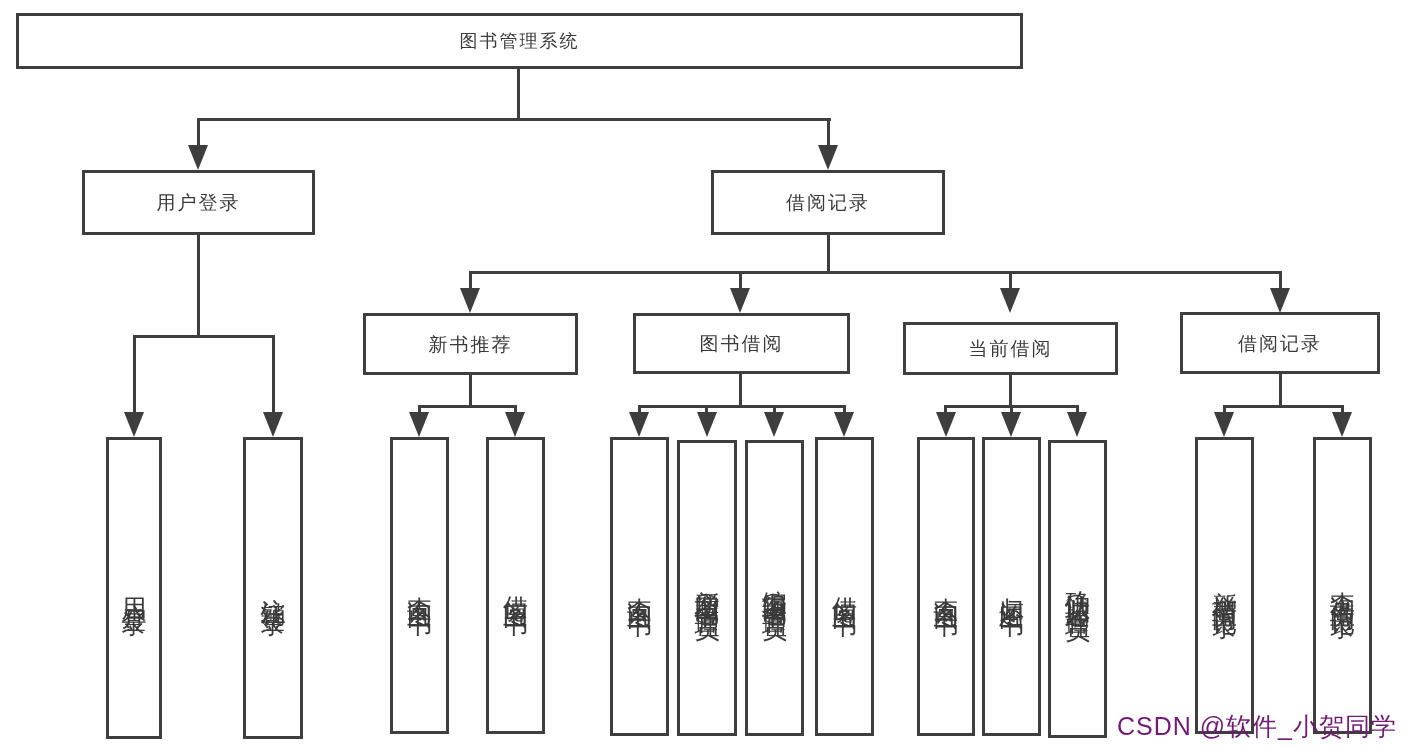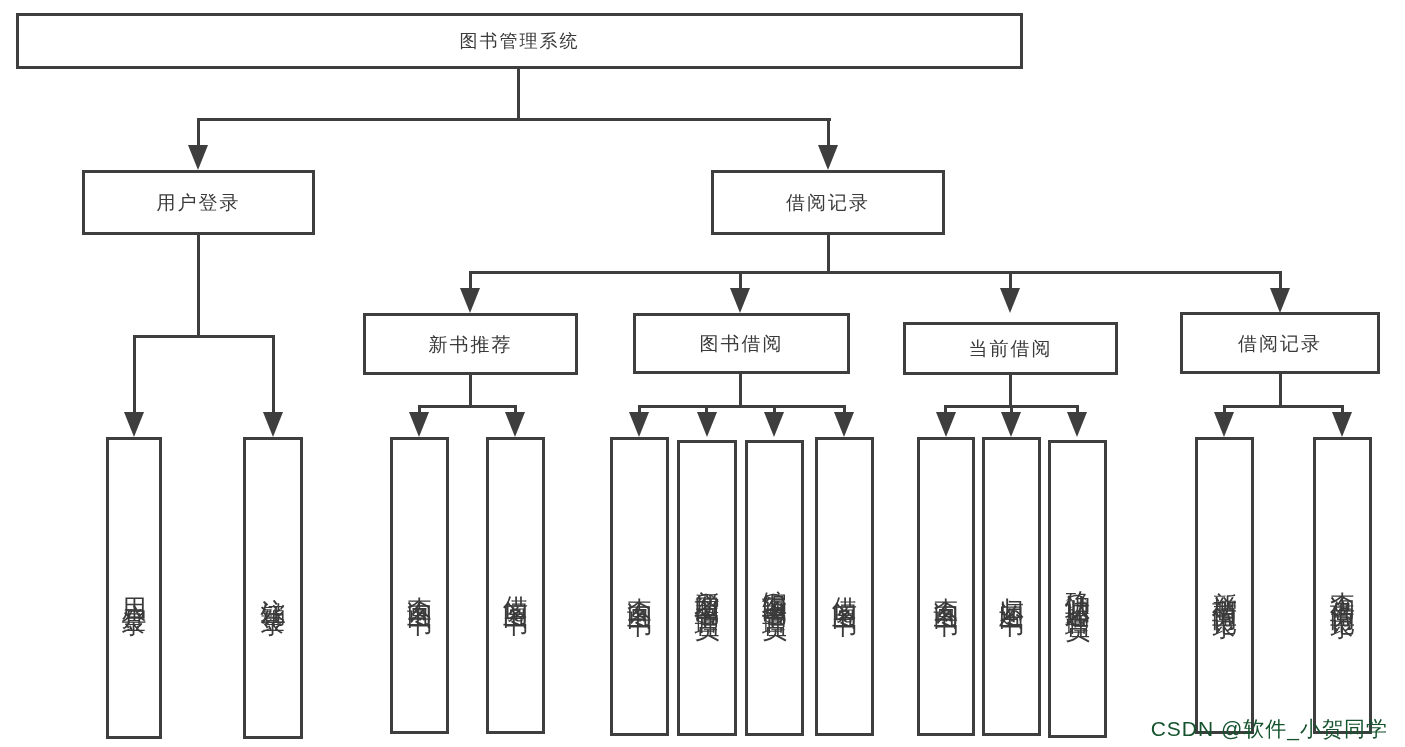--- a/index.html
+++ b/index.html
@@ -38,23 +38,23 @@
   .line{position:absolute;background:#3e3e3e;}
   .arrow{
     position:absolute;
     width:0;height:0;
     border-left:10px solid transparent;
     border-right:10px solid transparent;
     border-top:25px solid #3e3e3e;
   }
   .watermark{
     position:absolute;
-    right:17px;bottom:4px;
-    font-size:21px;
-    color:#14532d;
+    right:8px;bottom:4px;
+    font-size:25px;
+    color:#701a75;
     letter-spacing:1px;
     z-index:5;
     white-space:nowrap;
   }
 </style>
 </head>
 <body>
 
 <div id="canvas">
 

